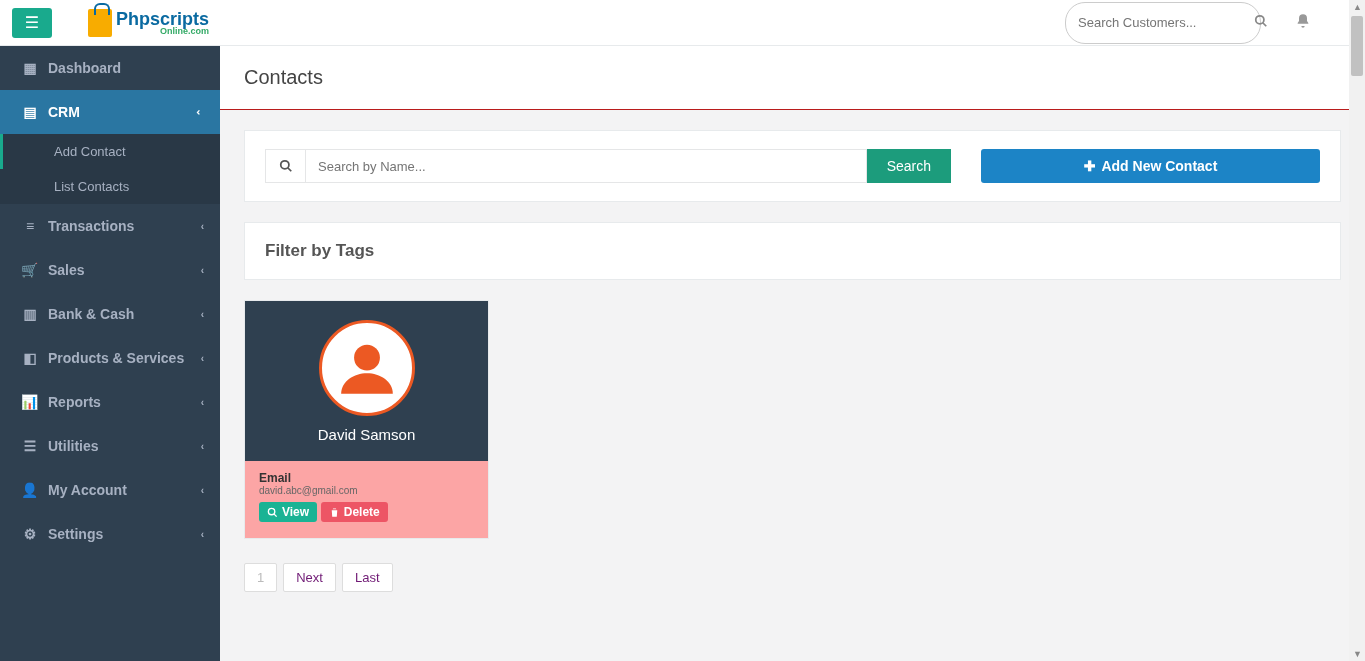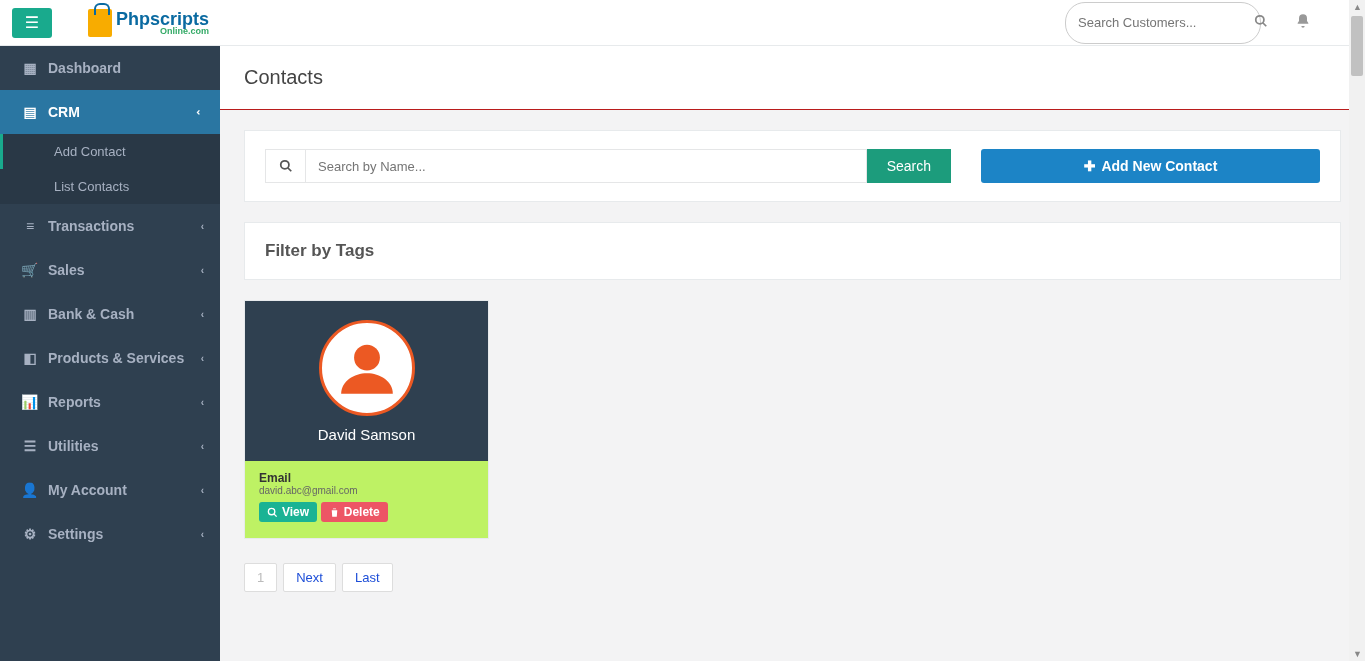--- a/index.html
+++ b/index.html
@@ -48,35 +48,35 @@
 .search-group { display: flex; flex: 0 0 686px; }
 .search-addon { border: 1px solid #e5e6e7; border-right: none; width: 40px; display: flex; align-items: center; justify-content: center; background: #fff; color: #555; }
 .search-input { border: 1px solid #e5e6e7; height: 34px; flex: 1; padding: 0 12px; font-size: 13px; outline: none; }
 .btn-search { background: #1c9c7c; color: #fff; border: none; padding: 0 20px; font-size: 14px; cursor: pointer; height: 34px; }
 .btn-add { background: #1c84c6; color: #fff; border: none; flex: 1; height: 34px; font-size: 14px; font-weight: 600; cursor: pointer; border-radius: 3px; display: flex; align-items: center; justify-content: center; gap: 6px; }
 
 .filter-title { font-size: 17px; font-weight: 600; color: #555; }
 
 
 .card-grid { margin: 20px 24px; }
-.contact-card { width: 245px; border: 1px solid #e7eaec; background: #bef264; }
+.contact-card { width: 245px; border: 1px solid #e7eaec; background: #fca5a5; }
 .card-top { background: #2f4050; height: 160px; display: flex; flex-direction: column; align-items: center; justify-content: center; gap: 10px; }
 .avatar-lg { width: 96px; height: 96px; border-radius: 50%; background: #fff; border: 3px solid #ec5923; display: flex; align-items: center; justify-content: center; }
 .avatar-lg svg { width: 62px; height: 62px; }
 .card-name { color: #fff; font-size: 15px; }
 .card-body { padding: 10px 14px 16px; }
 .card-body .lbl { font-weight: bold; font-size: 12px; color: #333; }
 .card-body .val { font-size: 10px; color: #666; margin-bottom: 6px; }
 .badge-btn { display: inline-flex; align-items: center; gap: 4px; padding: 3px 8px; border-radius: 3px; color: #fff; font-size: 12px; font-weight: 600; cursor: pointer; }
 .badge-view { background: #1ab394; }
 .badge-delete { background: #ed5565; }
 
 
 .pagination { display: flex; gap: 6px; margin: 24px; }
-.page-btn { border: 1px solid #ddd; background: #fff; padding: 6px 12px; font-size: 13px; color: #1d4ed8; cursor: pointer; border-radius: 2px; }
+.page-btn { border: 1px solid #ddd; background: #fff; padding: 6px 12px; font-size: 13px; color: #701a75; cursor: pointer; border-radius: 2px; }
 .page-btn.disabled { color: #bbb; cursor: default; }
 
 
 .vscroll { position: fixed; right: 0; top: 0; width: 16px; height: 100%; background: #f1f1f1; }
 .vscroll .thumb { position: absolute; top: 16px; left: 2px; width: 12px; height: 60px; background: #c1c1c1; border-radius: 2px; }
 .vscroll .arrow { position: absolute; left: 4px; color: #888; font-size: 9px; }
 .vscroll .arrow.up { top: 2px; }
 .vscroll .arrow.down { bottom: 2px; }
 </style>
 </head>

